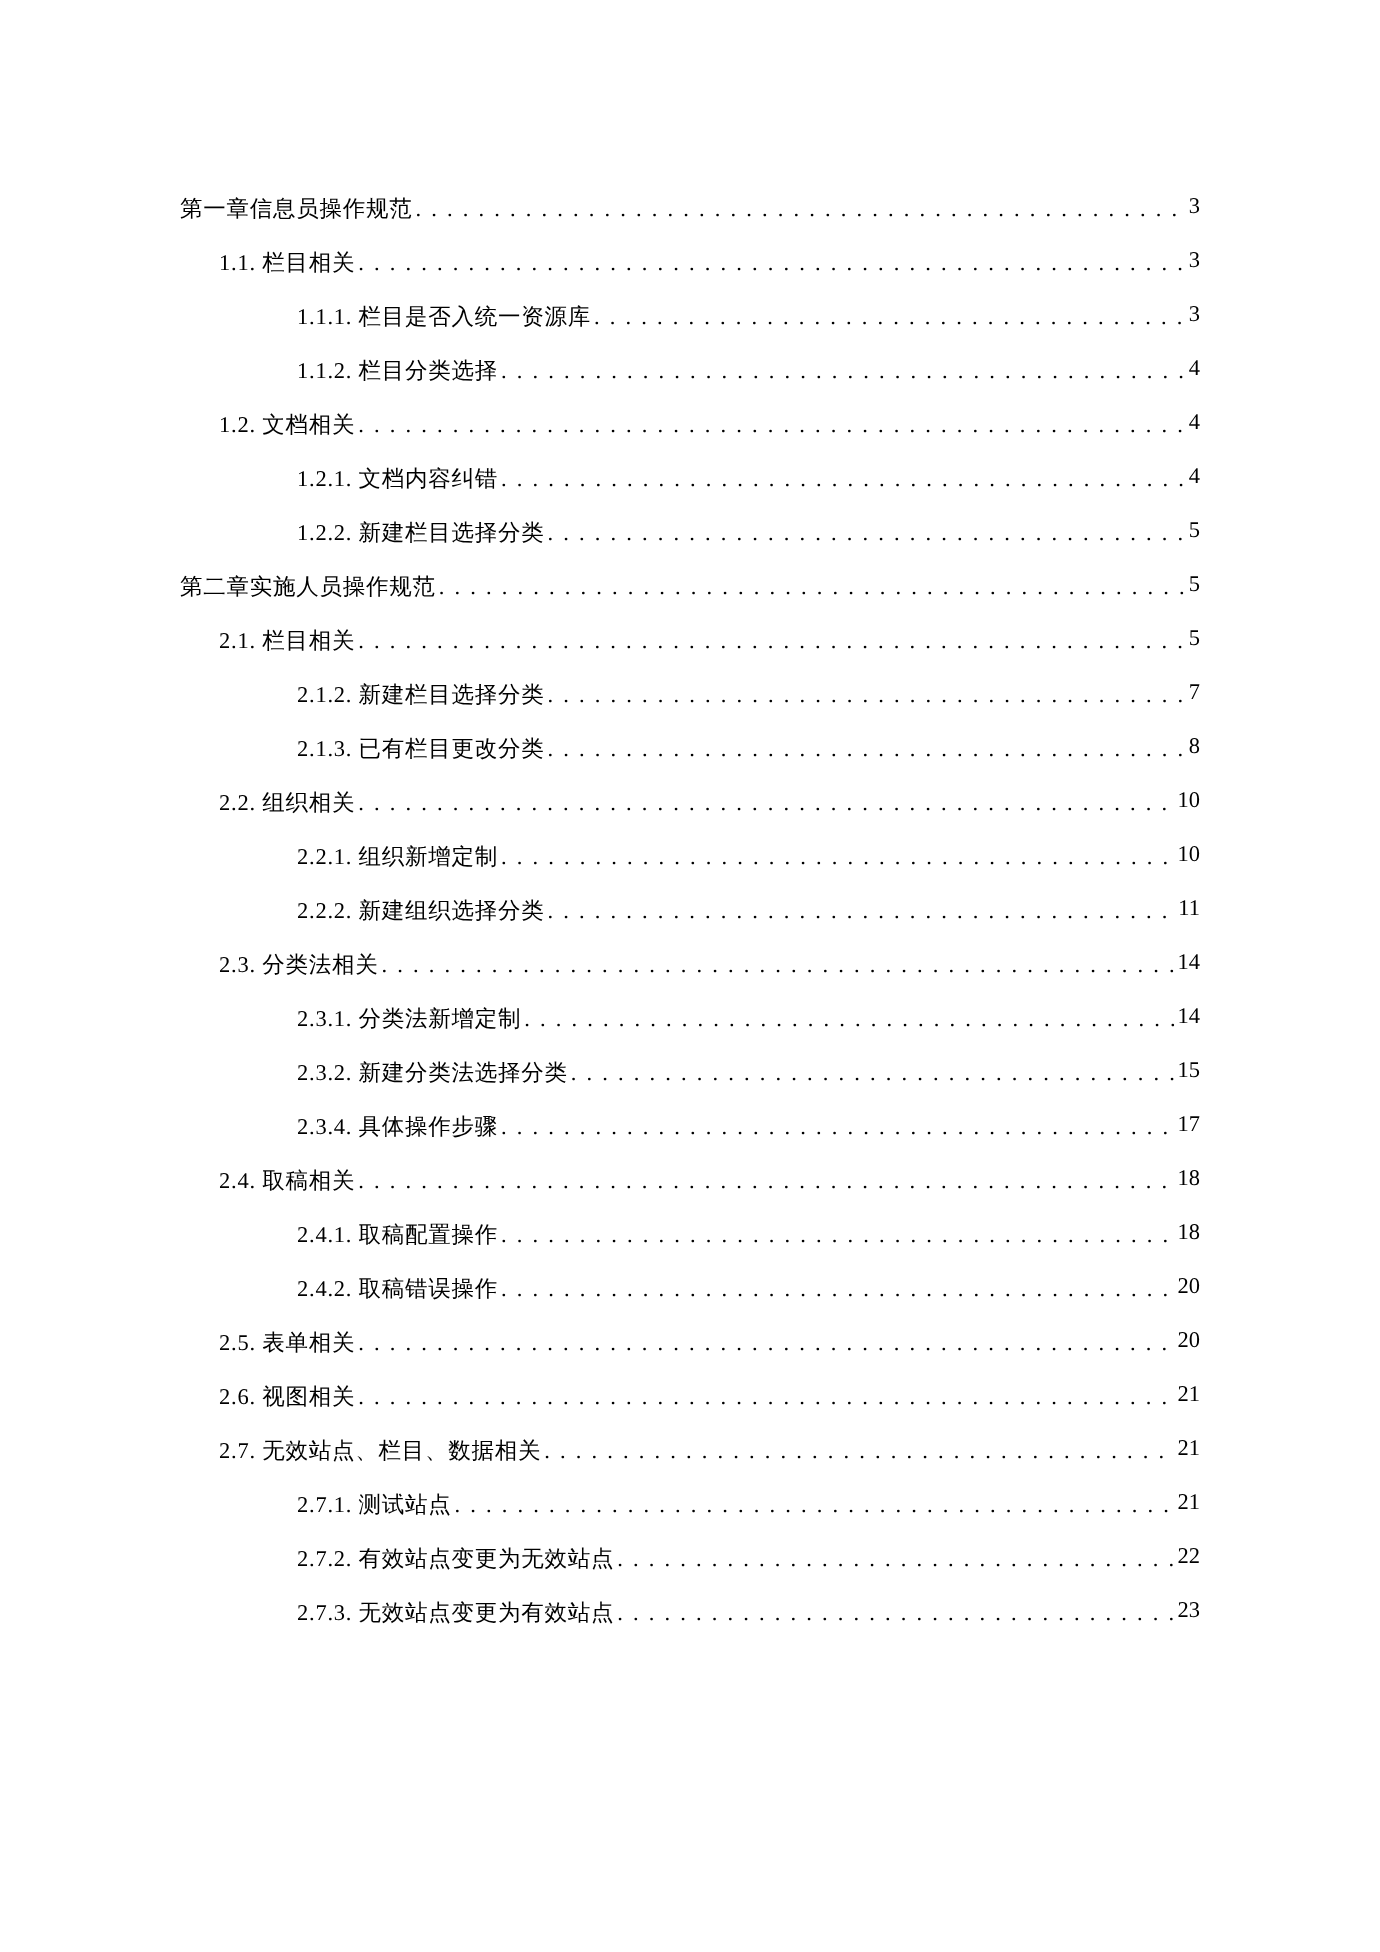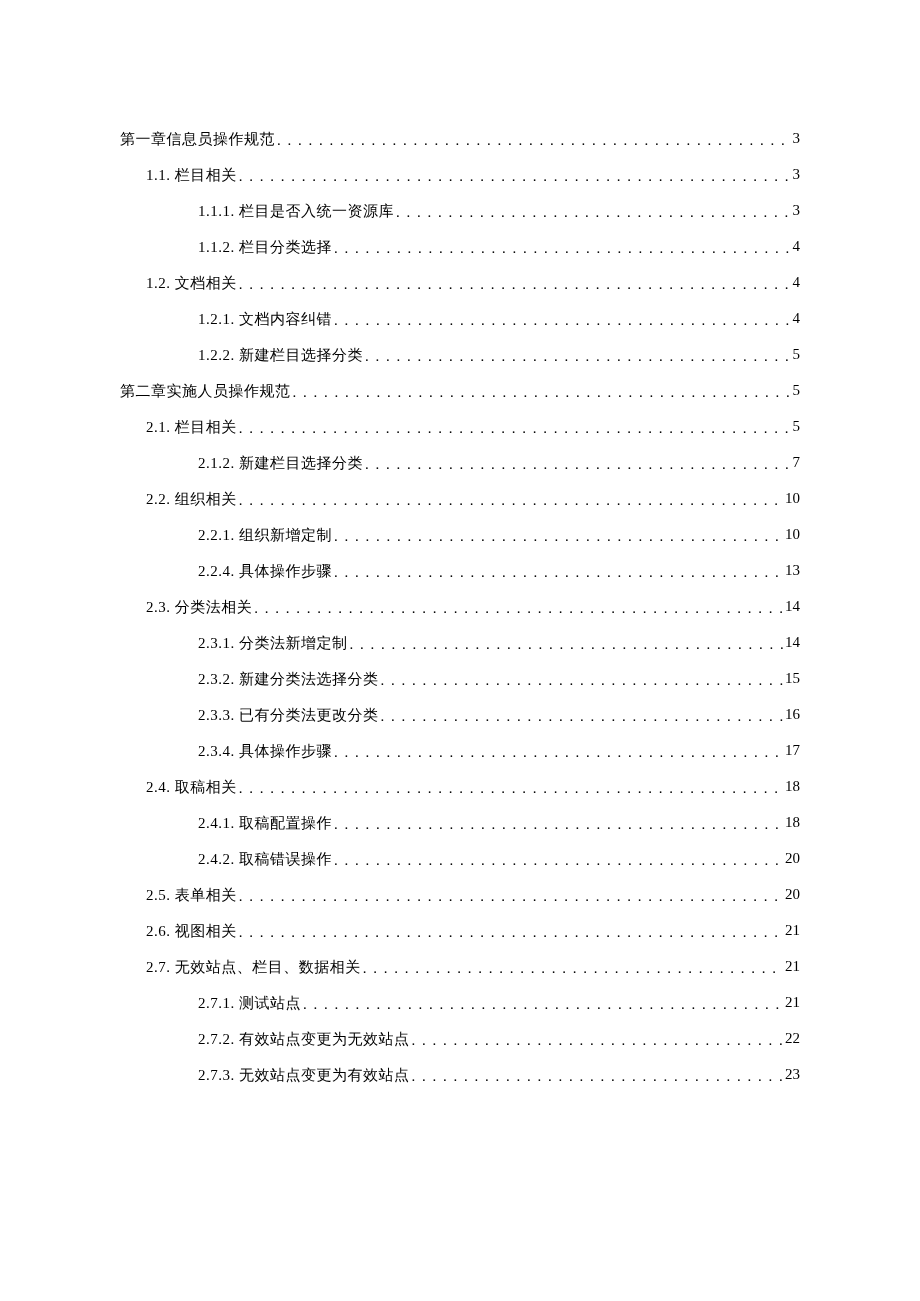--- a/index.html
+++ b/index.html
@@ -95,54 +95,54 @@
     <div class="toc-item level-2">
       <span class="toc-title"><span class="num-label">2.1.</span> <span>栏目相关</span></span>
       <span class="toc-dots"></span>
       <span class="toc-page">5</span>
     </div>
     <div class="toc-item level-3">
       <span class="toc-title"><span class="num-label">2.1.2.</span> <span>新建栏目选择分类</span></span>
       <span class="toc-dots"></span>
       <span class="toc-page">7</span>
     </div>
+    <div class="toc-item level-3">
+      <span class="toc-title"><span class="num-label">2.1.3.</span> <span>已有栏目更改分类</span></span>
+      <span class="toc-dots"></span>
+      <span class="toc-page">8</span>
+    </div>
     <div class="toc-item level-2">
       <span class="toc-title"><span class="num-label">2.2.</span> <span>组织相关</span></span>
       <span class="toc-dots"></span>
       <span class="toc-page">10</span>
     </div>
     <div class="toc-item level-3">
       <span class="toc-title"><span class="num-label">2.2.1.</span> <span>组织新增定制</span></span>
       <span class="toc-dots"></span>
       <span class="toc-page">10</span>
     </div>
     <div class="toc-item level-3">
-      <span class="toc-title"><span class="num-label">2.2.4.</span> <span>具体操作步骤</span></span>
+      <span class="toc-title"><span class="num-label">2.2.2.</span> <span>新建组织选择分类</span></span>
       <span class="toc-dots"></span>
-      <span class="toc-page">13</span>
+      <span class="toc-page">11</span>
     </div>
     <div class="toc-item level-2">
       <span class="toc-title"><span class="num-label">2.3.</span> <span>分类法相关</span></span>
       <span class="toc-dots"></span>
       <span class="toc-page">14</span>
     </div>
     <div class="toc-item level-3">
       <span class="toc-title"><span class="num-label">2.3.1.</span> <span>分类法新增定制</span></span>
       <span class="toc-dots"></span>
       <span class="toc-page">14</span>
     </div>
     <div class="toc-item level-3">
       <span class="toc-title"><span class="num-label">2.3.2.</span> <span>新建分类法选择分类</span></span>
       <span class="toc-dots"></span>
       <span class="toc-page">15</span>
-    </div>
-    <div class="toc-item level-3">
-      <span class="toc-title"><span class="num-label">2.3.3.</span> <span>已有分类法更改分类</span></span>
-      <span class="toc-dots"></span>
-      <span class="toc-page">16</span>
     </div>
     <div class="toc-item level-3">
       <span class="toc-title"><span class="num-label">2.3.4.</span> <span>具体操作步骤</span></span>
       <span class="toc-dots"></span>
       <span class="toc-page">17</span>
     </div>
     <div class="toc-item level-2">
       <span class="toc-title"><span class="num-label">2.4.</span> <span>取稿相关</span></span>
       <span class="toc-dots"></span>
       <span class="toc-page">18</span>

